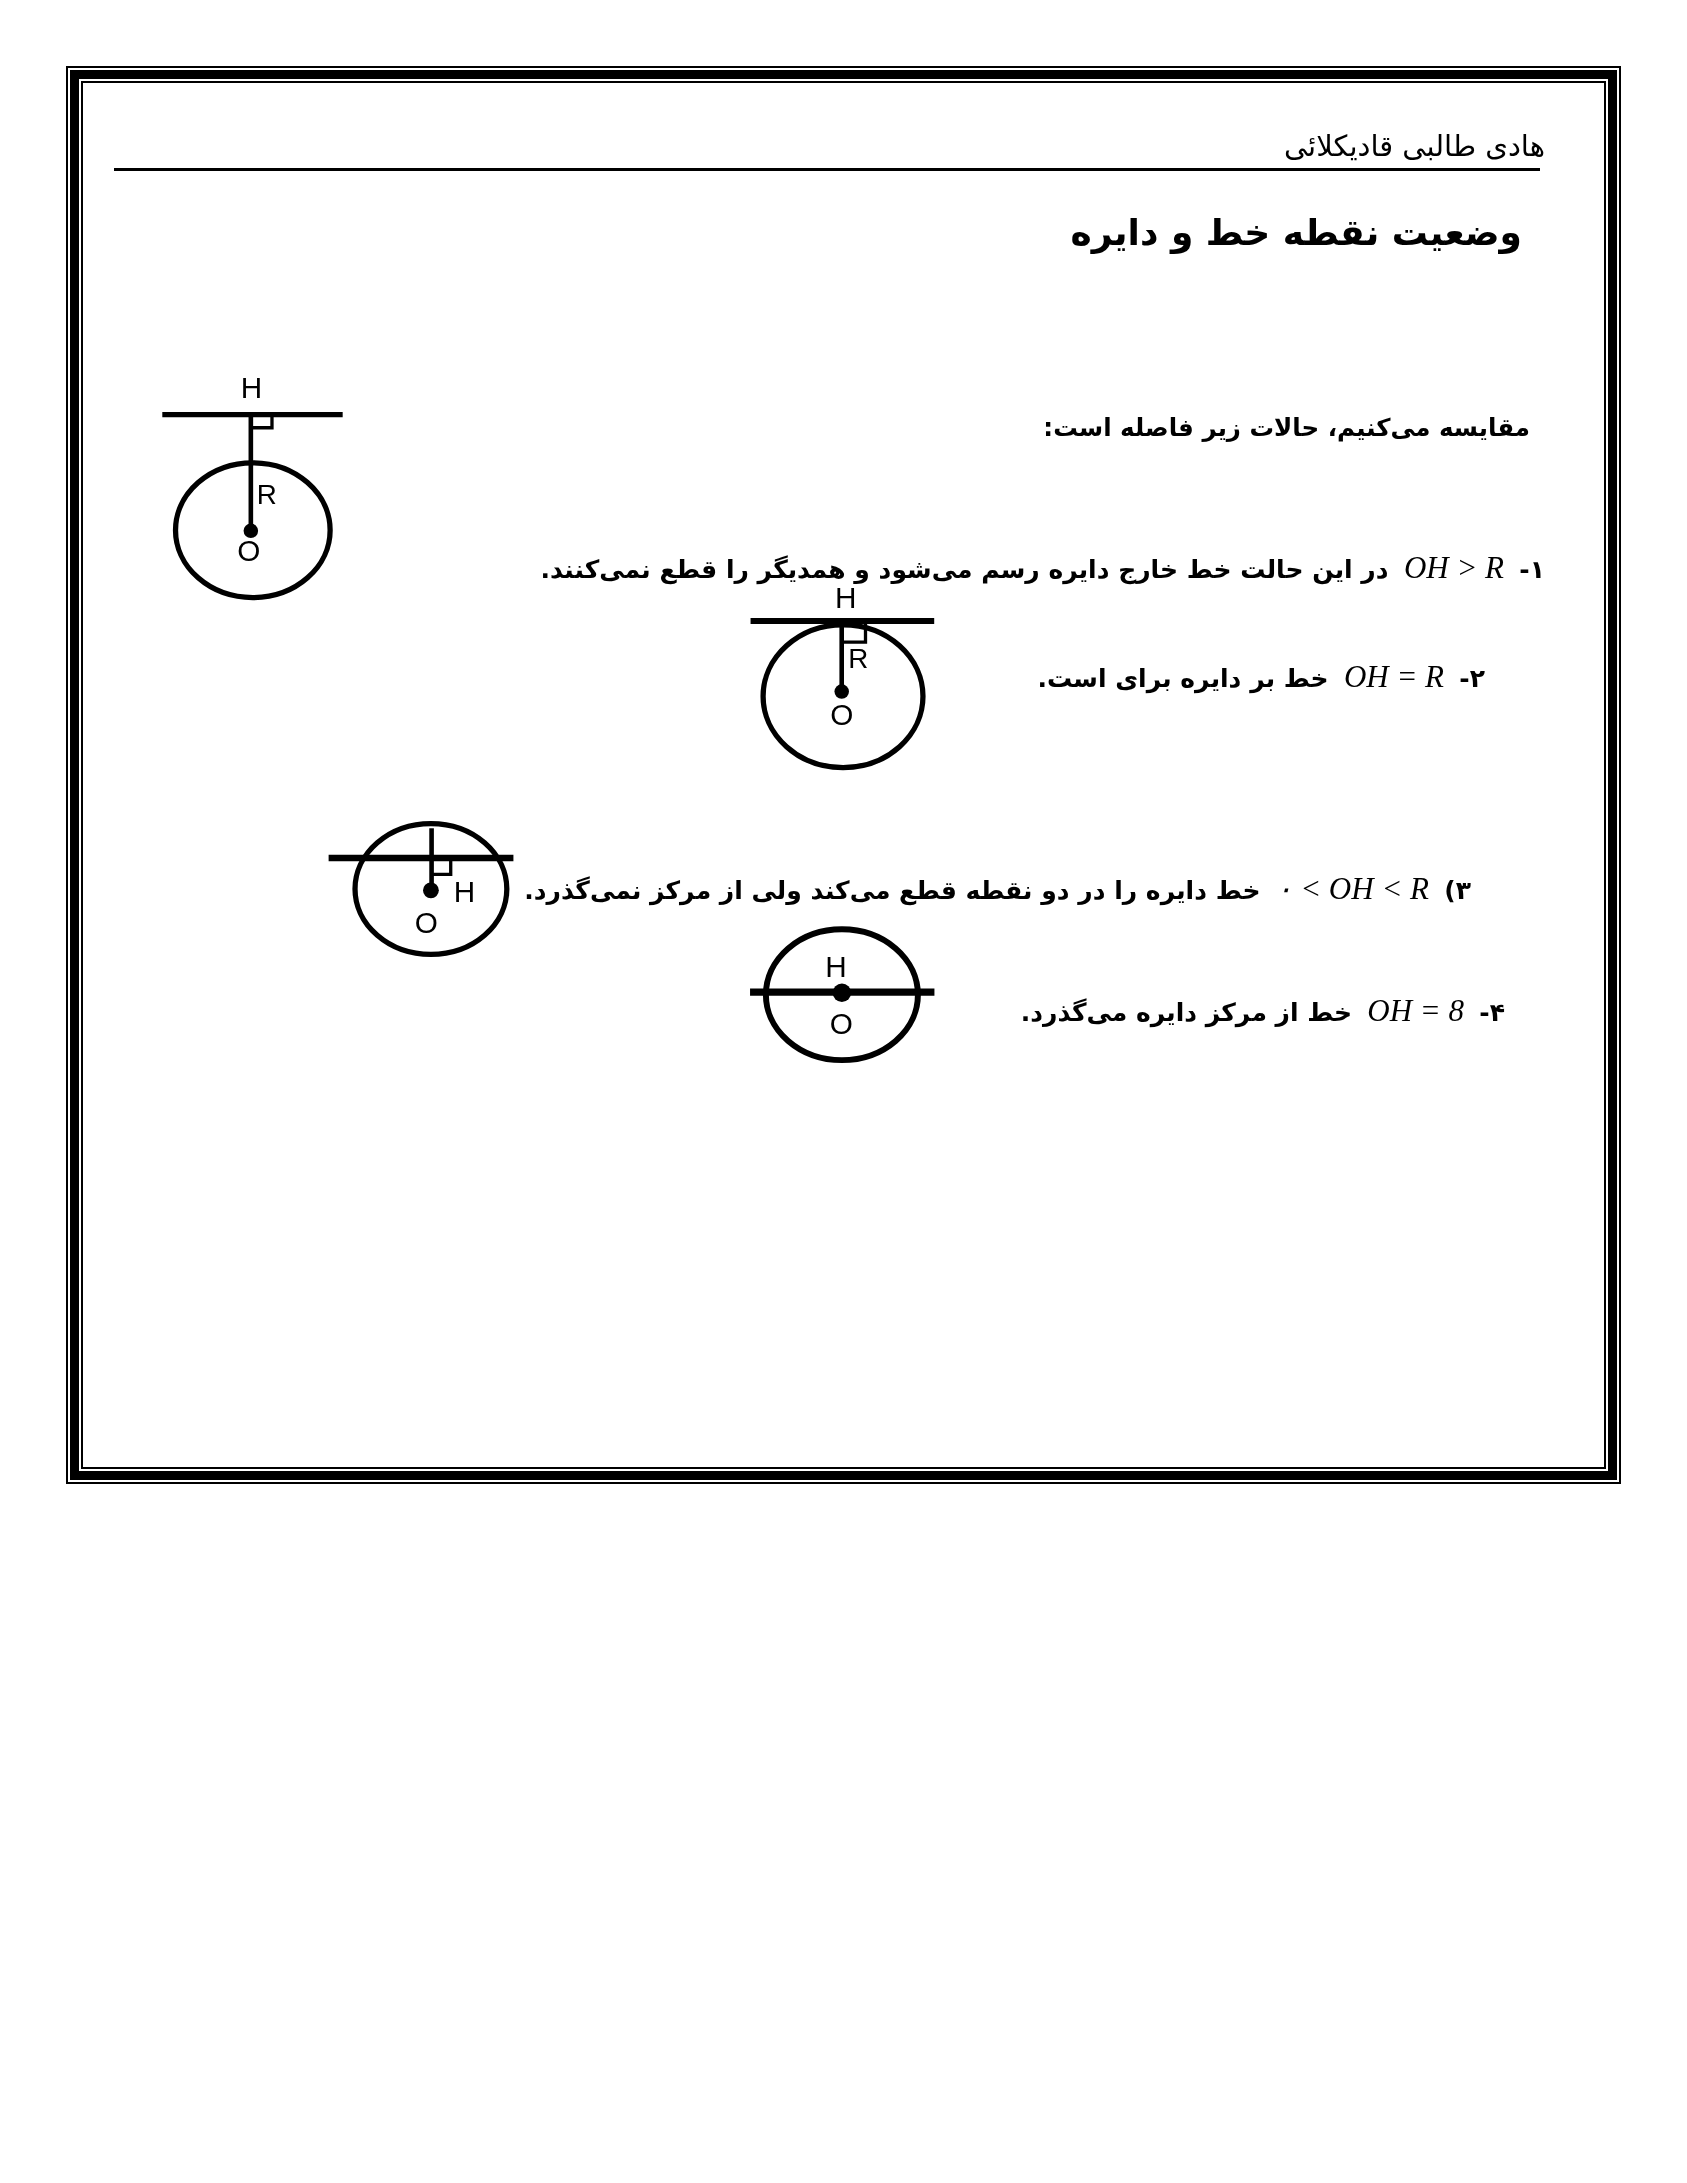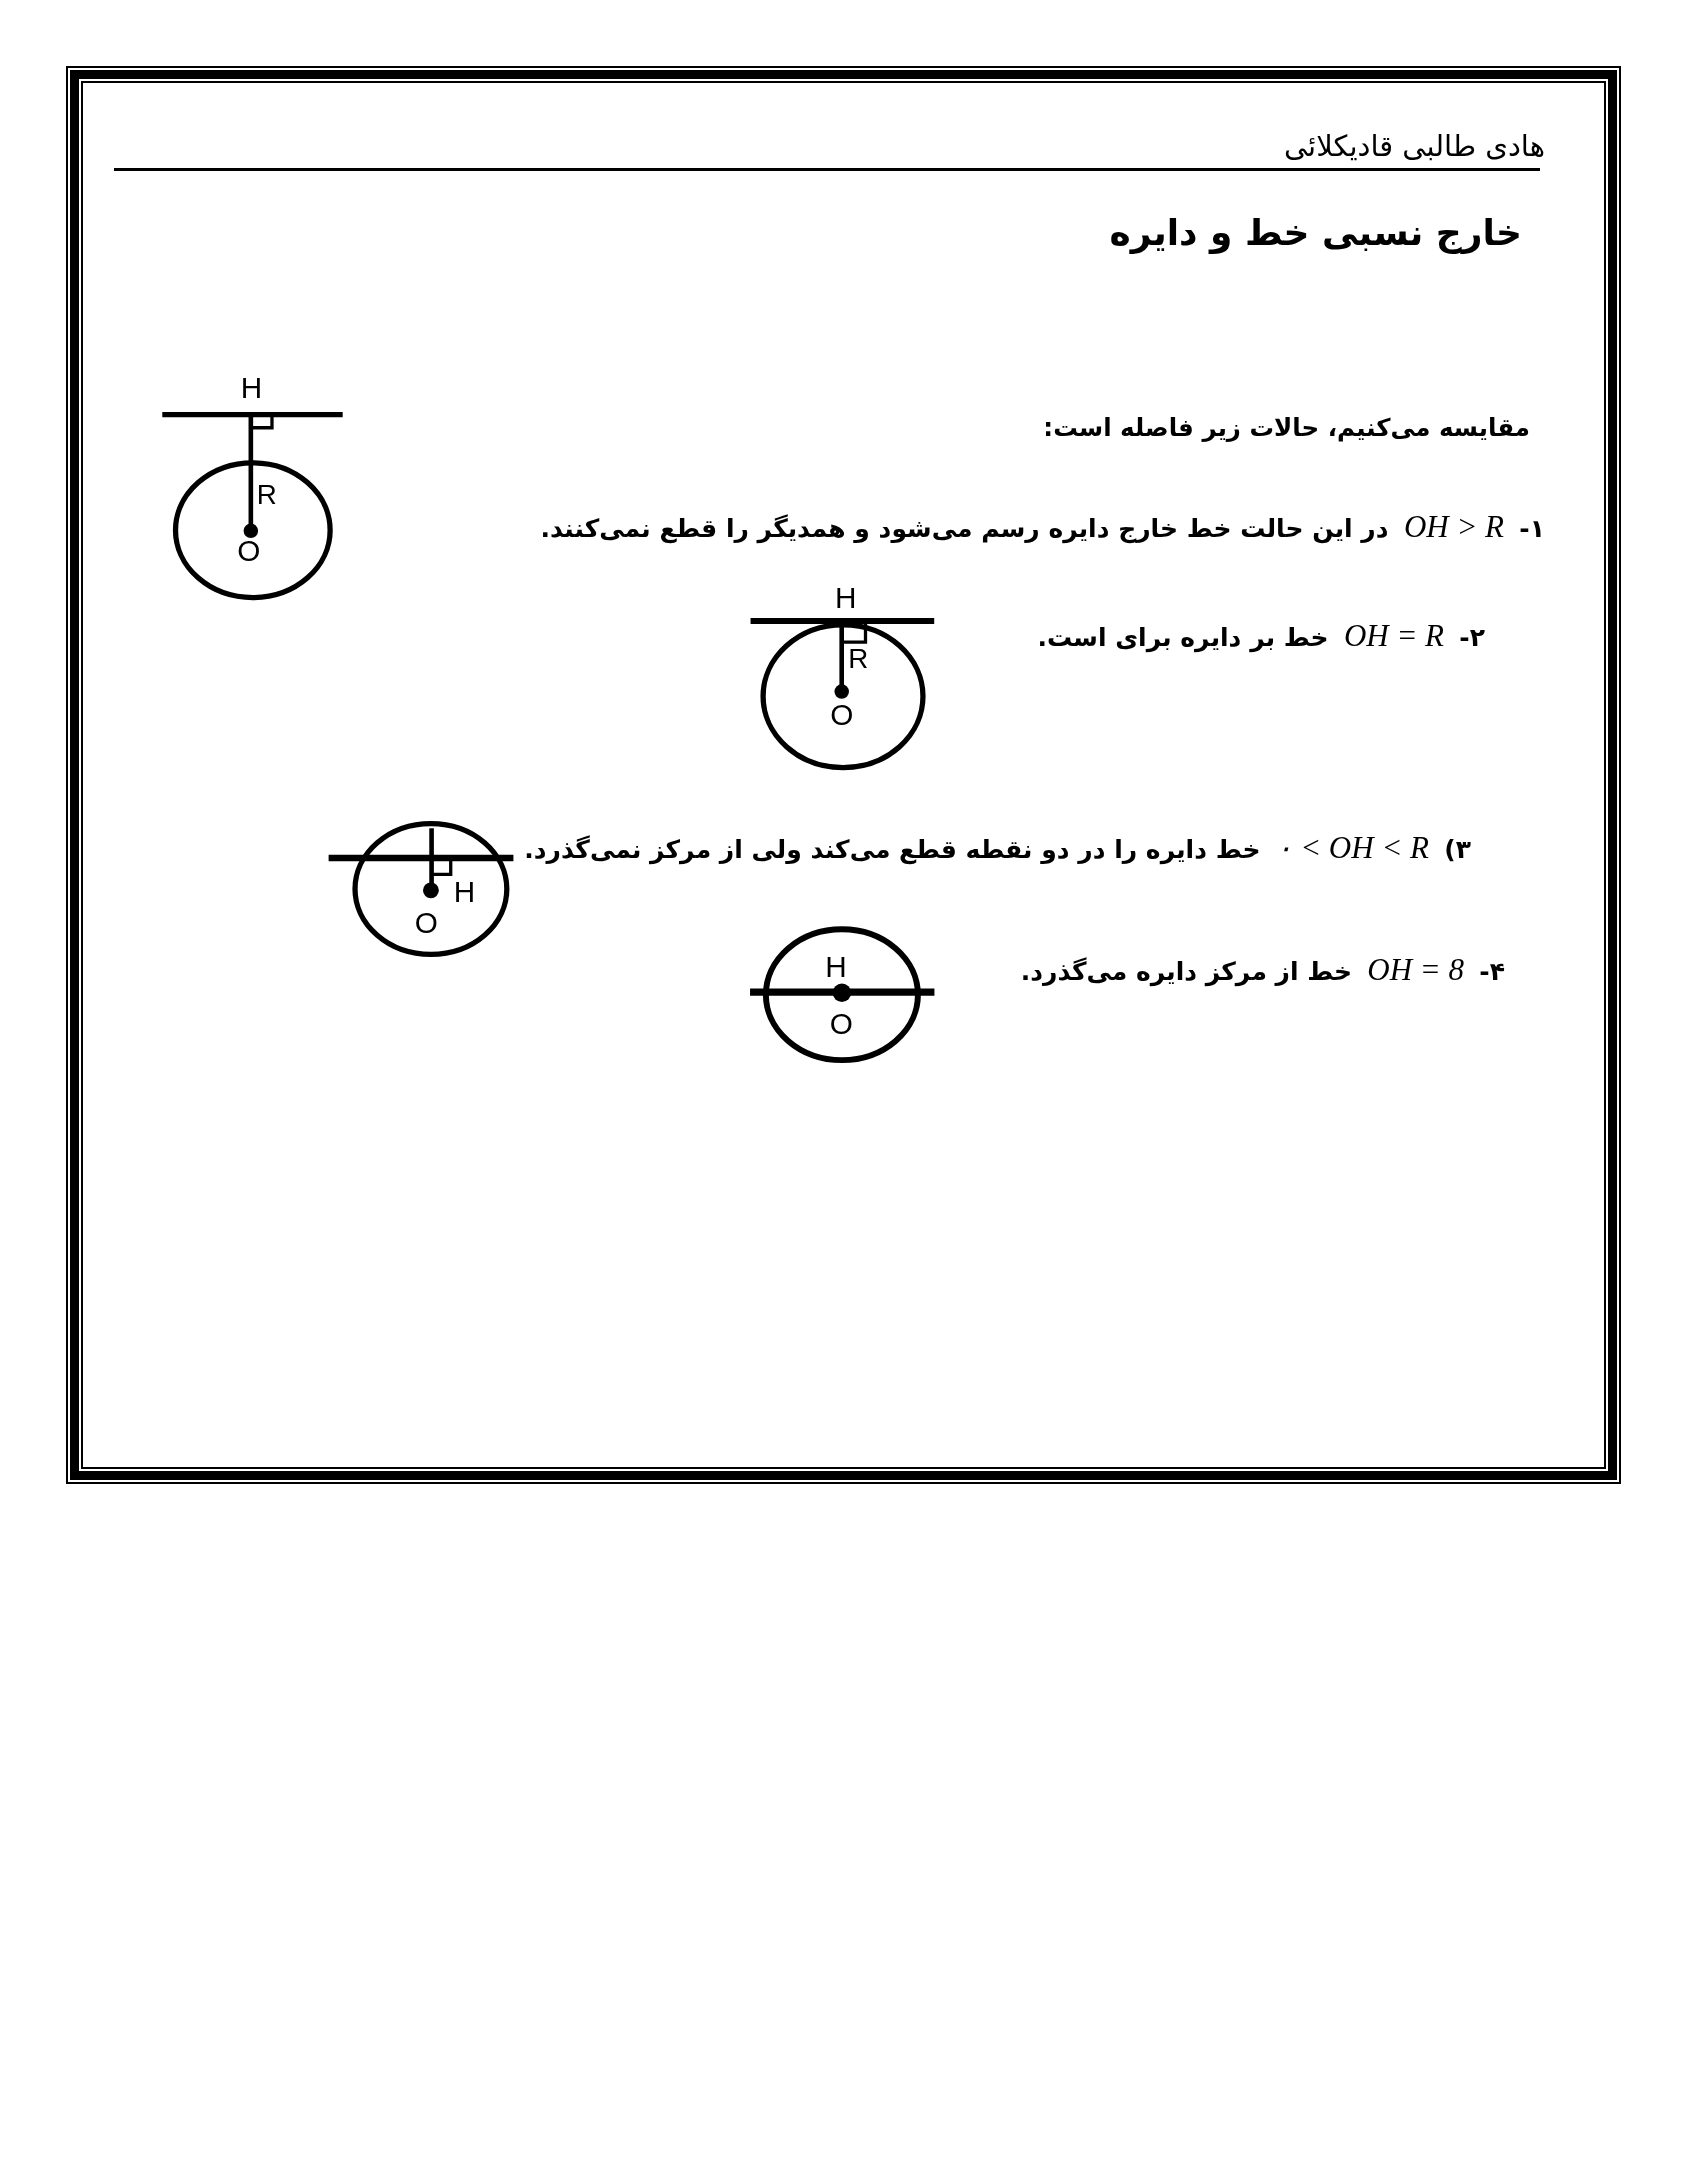--- a/index.html
+++ b/index.html
@@ -35,21 +35,21 @@
     position: absolute; top: 318px; right: 139px; width: 1364px;
     font-size: 24.5px; font-weight: bold; line-height: 40px;
     text-align: justify; text-align-last: justify;
   }
   .intro-line2 {
     position: absolute; top: 408px; right: 157px;
     font-size: 24.5px; font-weight: bold; line-height: 40px; white-space: nowrap;
   }
   .case-line {
     position: absolute;
-    font-size: 25px; font-weight: bold; line-height: 38px; white-space: nowrap;
+    font-size: 25px; font-weight: bold; line-height: 38px; white-space: nowrap; margin-top: 41px;
   }
   .case-1 { top: 508px;  right: 142px; }
   .case-2 { top: 617px;  right: 202px; }
   .case-3 { top: 829px; right: 216px; }
   .case-4 { top: 951px; right: 182px; }
   .case-line .math {
     direction: ltr; unicode-bidi: isolate;
     font-family: "Liberation Serif", serif;
     font-style: italic; font-weight: normal;
     font-size: 31px; margin: 0 6.6px;
@@ -71,21 +71,21 @@
 
 <div id="page">
 
   <div class="frame-outer"></div>
   <div class="frame-thick"></div>
   <div class="frame-inner"></div>
 
   <div class="header-author rtl">هادی طالبی قادیکلائی</div>
   <div class="header-rule"></div>
 
-  <div class="doc-title rtl">خارج نسبی خط و دایره</div>
+  <div class="doc-title rtl">وضعیت نقطه خط و دایره</div>
 
   <div class="intro-line2 rtl">مقایسه می‌کنیم، حالات زیر فاصله است:</div>
 
   <div class="case-line case-1 rtl">
     <span class="num">۱-</span>
     <span class="math">OH &gt; R</span>
     <span class="desc">در این حالت خط خارج دایره رسم می‌شود و همدیگر را قطع نمی‌کنند.</span>
   </div>
 
   <div class="case-line case-2 rtl">

